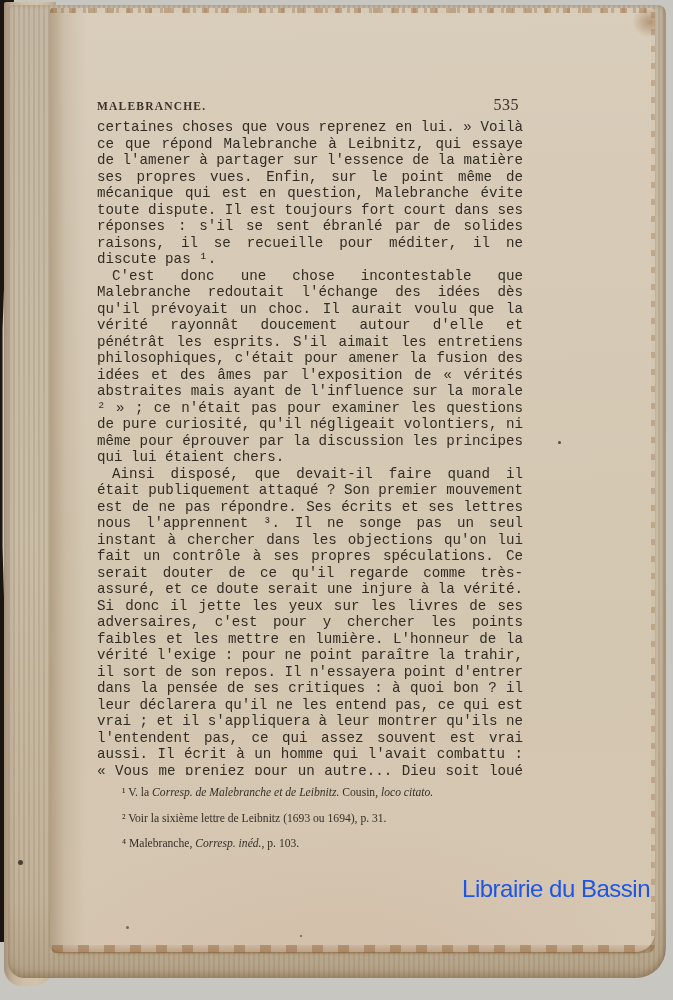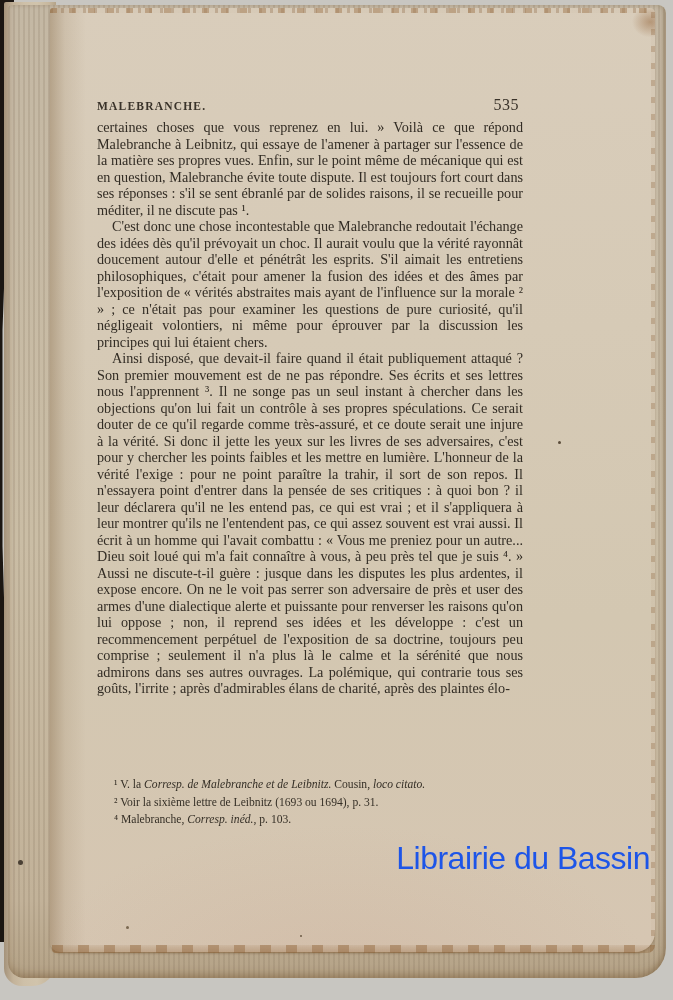--- a/index.html
+++ b/index.html
@@ -78,35 +78,35 @@
   }
   .page-number{
     position:absolute;right:4px;top:0;font-size:16px;color:#3a332a;letter-spacing:.5px;
   }
 
   
   .body-text{
     position:absolute;left:47px;top:111px;width:426px;height:656px;overflow:hidden;
     color:#322c24;font-size:14.2px;line-height:16.5px;text-align:justify;
   }
-  .body-text p{margin:0;}
+  .body-text p{margin:0;font-family:Liberation Mono, monospace;}
   .para-indent{text-indent:15px;}
 
   
   .footnotes{
     position:absolute;left:47px;top:766px;width:426px;
     color:#352f26;font-size:11.6px;line-height:13.7px;text-align:justify;
   }
-  .footnotes p{margin:4px;text-indent:13px;}
+  .footnotes p{margin:12px;text-indent:13px;}
 
   
   .watermark{
-    position:absolute;right:5px;top:832px;
+    position:absolute;right:5px;top:867px;
     font-family:"Liberation Sans", sans-serif;
-    font-size:32px;letter-spacing:-.5px;color:#1d55e8;white-space:nowrap;
+    font-size:24px;letter-spacing:-.5px;color:#1d55e8;white-space:nowrap;
   }
 
   
   .speck{position:absolute;border-radius:50%;}
   .speck-a{left:508px;top:433px;width:3px;height:3px;background:#5a4c3a;}
   .speck-b{left:250px;top:927px;width:2px;height:2px;background:#6b5a45;}
   .speck-c{left:18px;top:860px;width:5px;height:5px;background:#4a4034;}
   .speck-d{left:76px;top:918px;width:3px;height:3px;background:#7a6850;}
 </style>
 </head>

